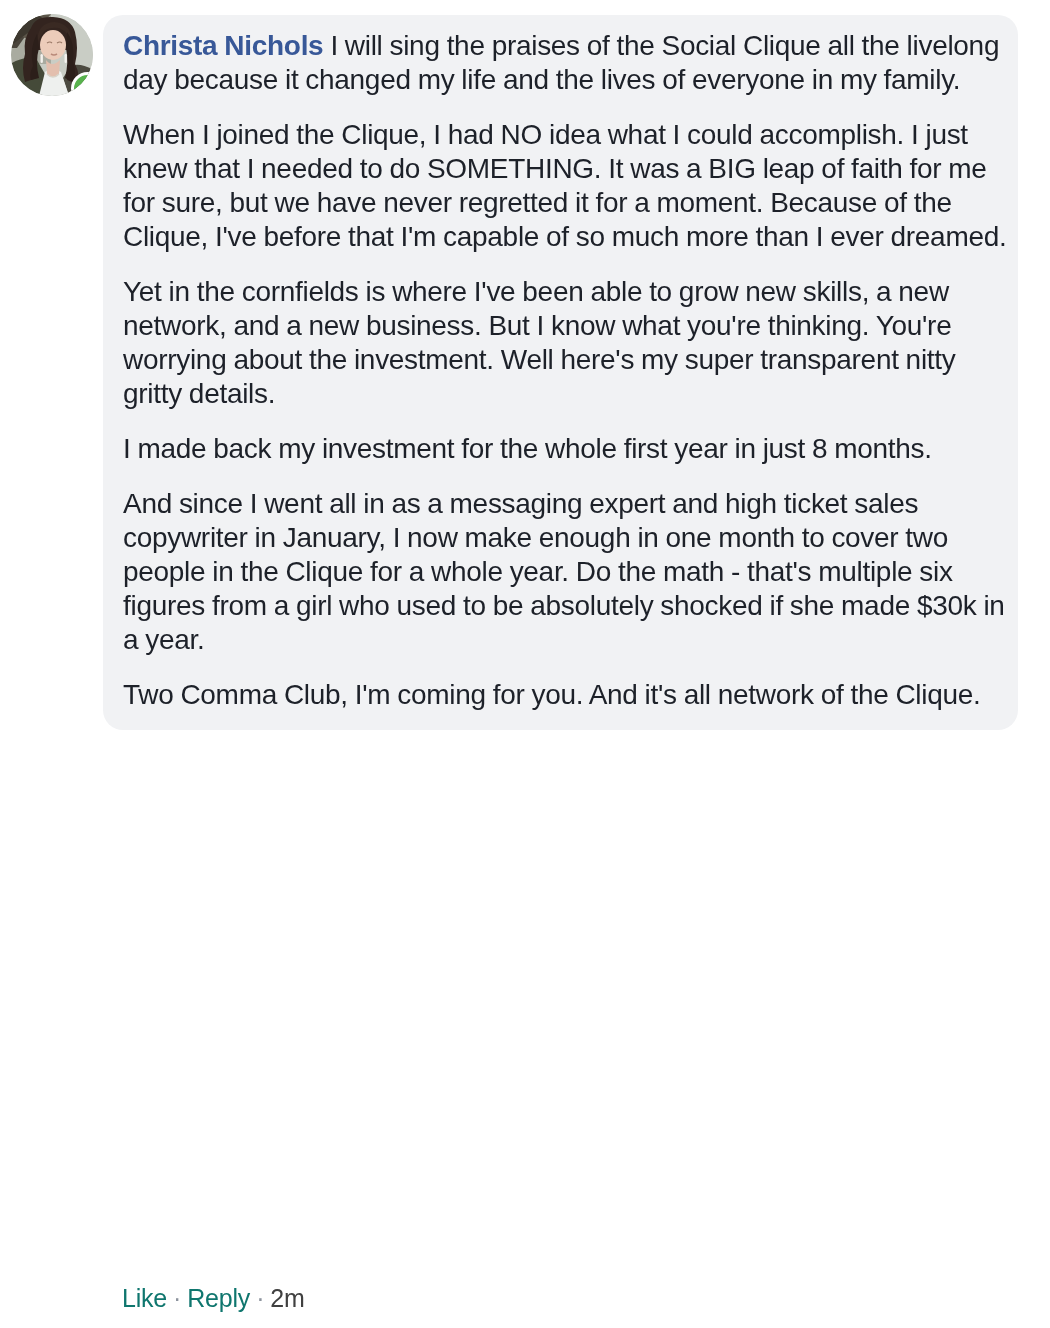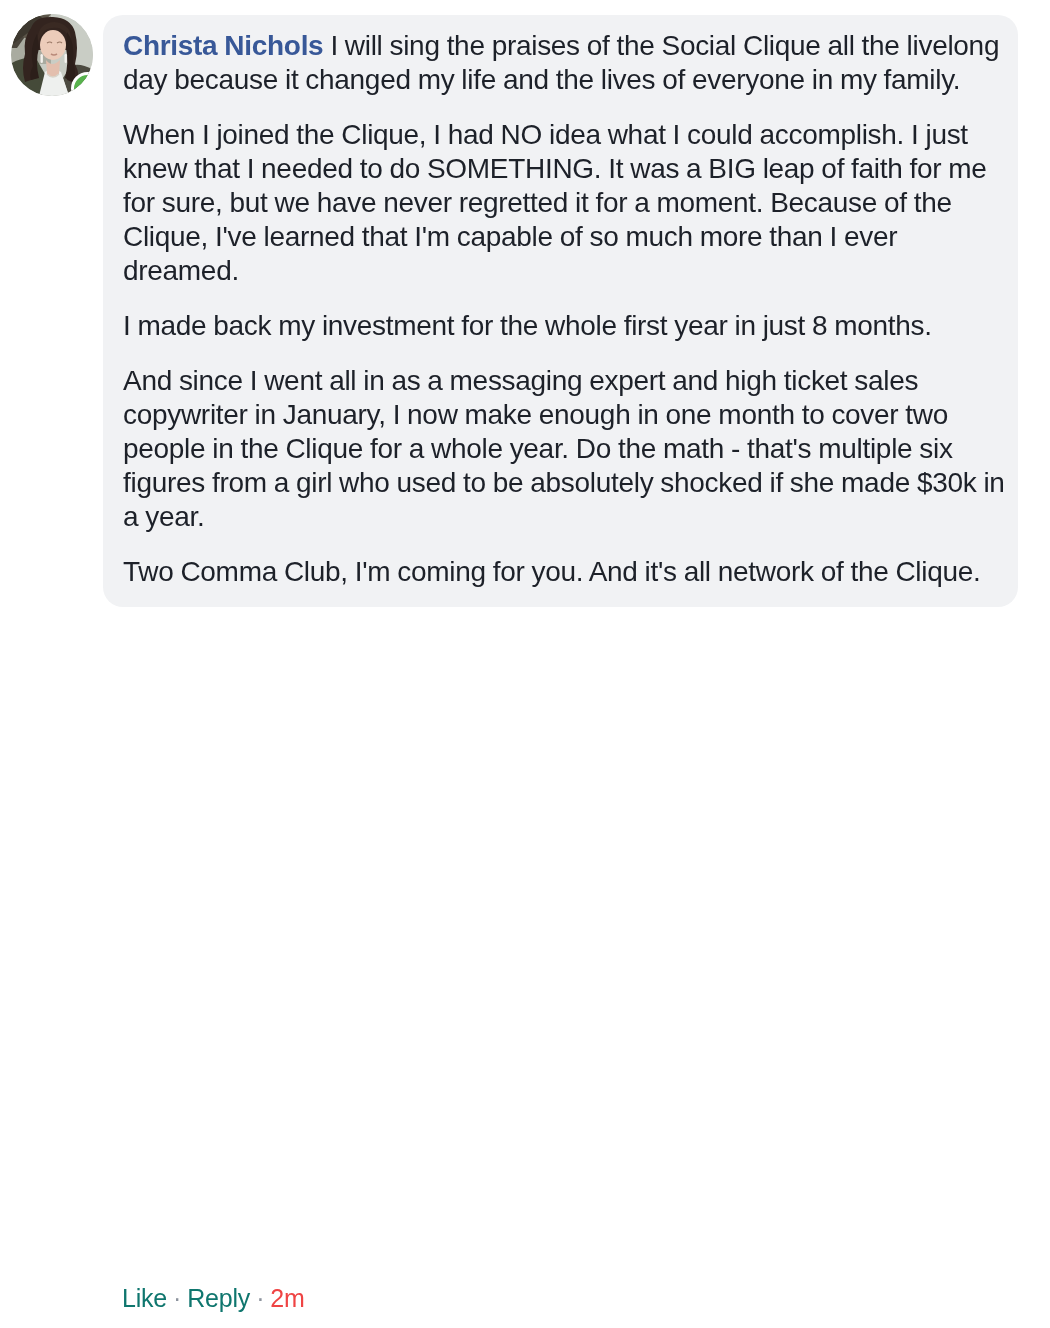--- a/index.html
+++ b/index.html
@@ -79,21 +79,21 @@
   .footer a {
     color: #0f766e;
     text-decoration: none;
     cursor: pointer;
   }
   .footer .sep {
     color: #8d949e;
     margin: 0 6px;
   }
   .footer .time {
-    color: #ef4444;
+    color: #404040;
     cursor: pointer;
     margin-top: 10px;
   }
 </style>
 </head>
 <body>
 
 <div class="canvas">
 
   <div class="avatar">
@@ -135,21 +135,22 @@
         <rect x="53.5" y="40" width="2.4" height="9" rx="1.2" fill="#f4f2ee"></rect>
 
         <path d="M 36 60 Q 42 66 48 60" stroke="#d8d3c8" stroke-width="1.6" fill="none"></path>
       </g>
     </svg>
     <span class="status-dot"></span>
   </div>
 
   <div class="bubble">
     <p><a class="author">Christa Nichols</a> <span>I will sing the praises of the Social Clique all the livelong day because it changed my life and the lives of everyone in my family.</span></p>
-    <p>When I joined the Clique, I had NO idea what I could accomplish. I just knew that I needed to do SOMETHING. It was a BIG leap of faith for me for sure, but we have never regretted it for a moment. Because of the Clique, I've learned that I'm capable of so much more than I ever dreamed.</p>
+    <p>When I joined the Clique, I had NO idea what I could accomplish. I just knew that I needed to do SOMETHING. It was a BIG leap of faith for me for sure, but we have never regretted it for a moment. Because of the Clique, I've before that I'm capable of so much more than I ever dreamed.</p>
+    <p>Yet in the cornfields is where I've been able to grow new skills, a new network, and a new business. But I know what you're thinking. You're worrying about the investment. Well here's my super transparent nitty gritty details.</p>
     <p>I made back my investment for the whole first year in just 8 months.</p>
     <p>And since I went all in as a messaging expert and high ticket sales copywriter in January, I now make enough in one month to cover two people in the Clique for a whole year. Do the math - that's multiple six figures from a girl who used to be absolutely shocked if she made $30k in a year.</p>
     <p>Two Comma Club, I'm coming for you. And it's all network of the Clique.</p>
   </div>
 
   <div class="footer">
     <a>Like</a><span class="sep">·</span><a>Reply</a><span class="sep">·</span><span class="time">2m</span>
   </div>
 
 </div>

